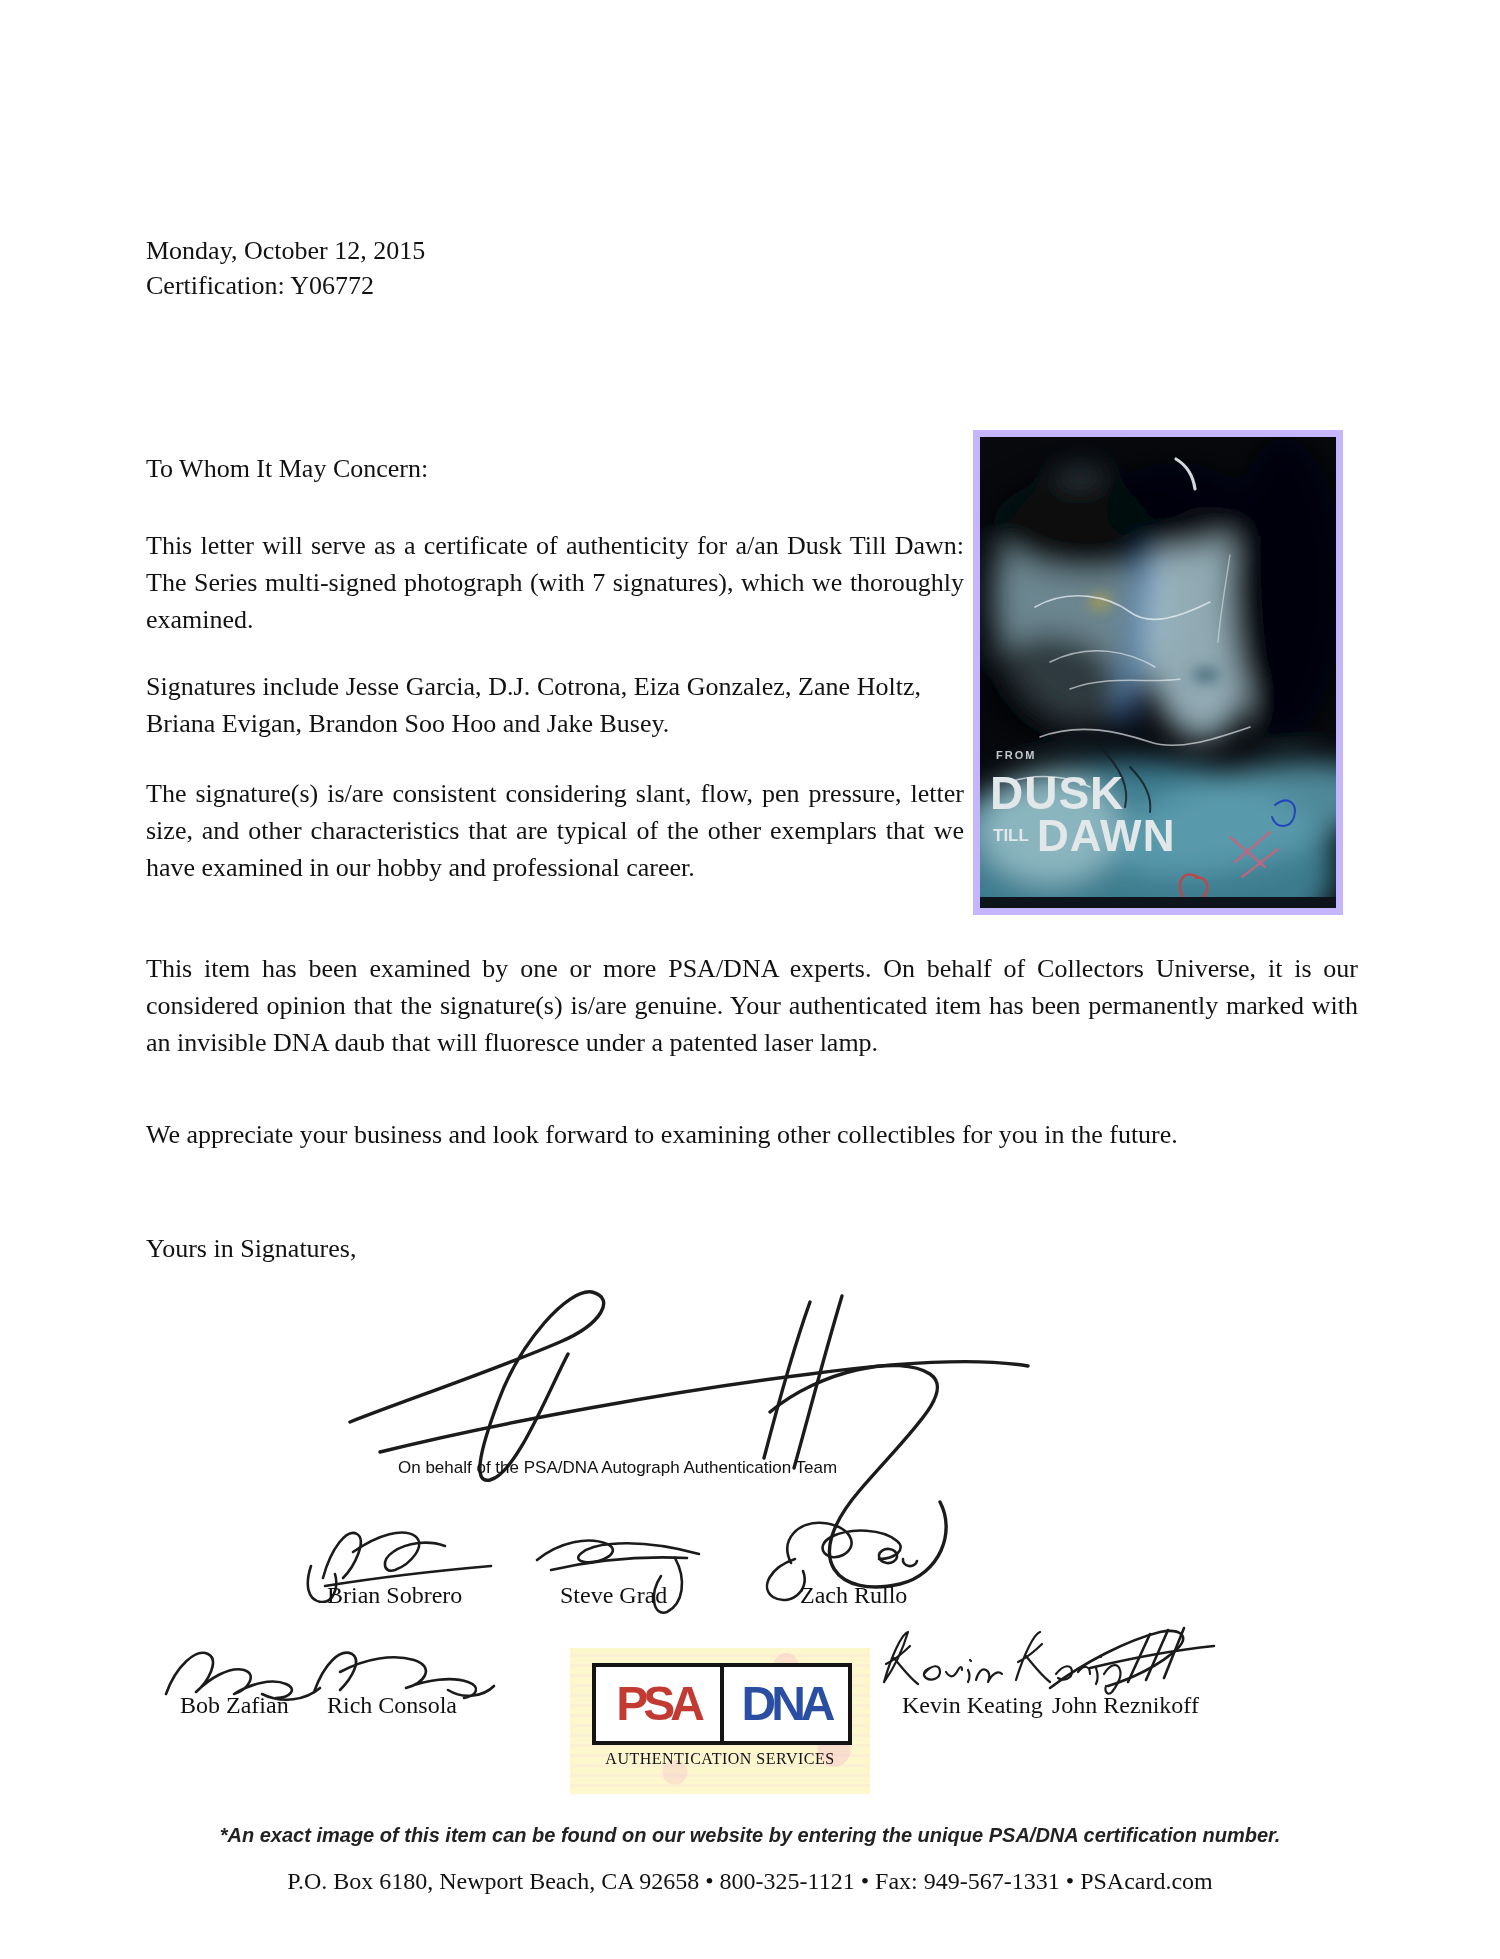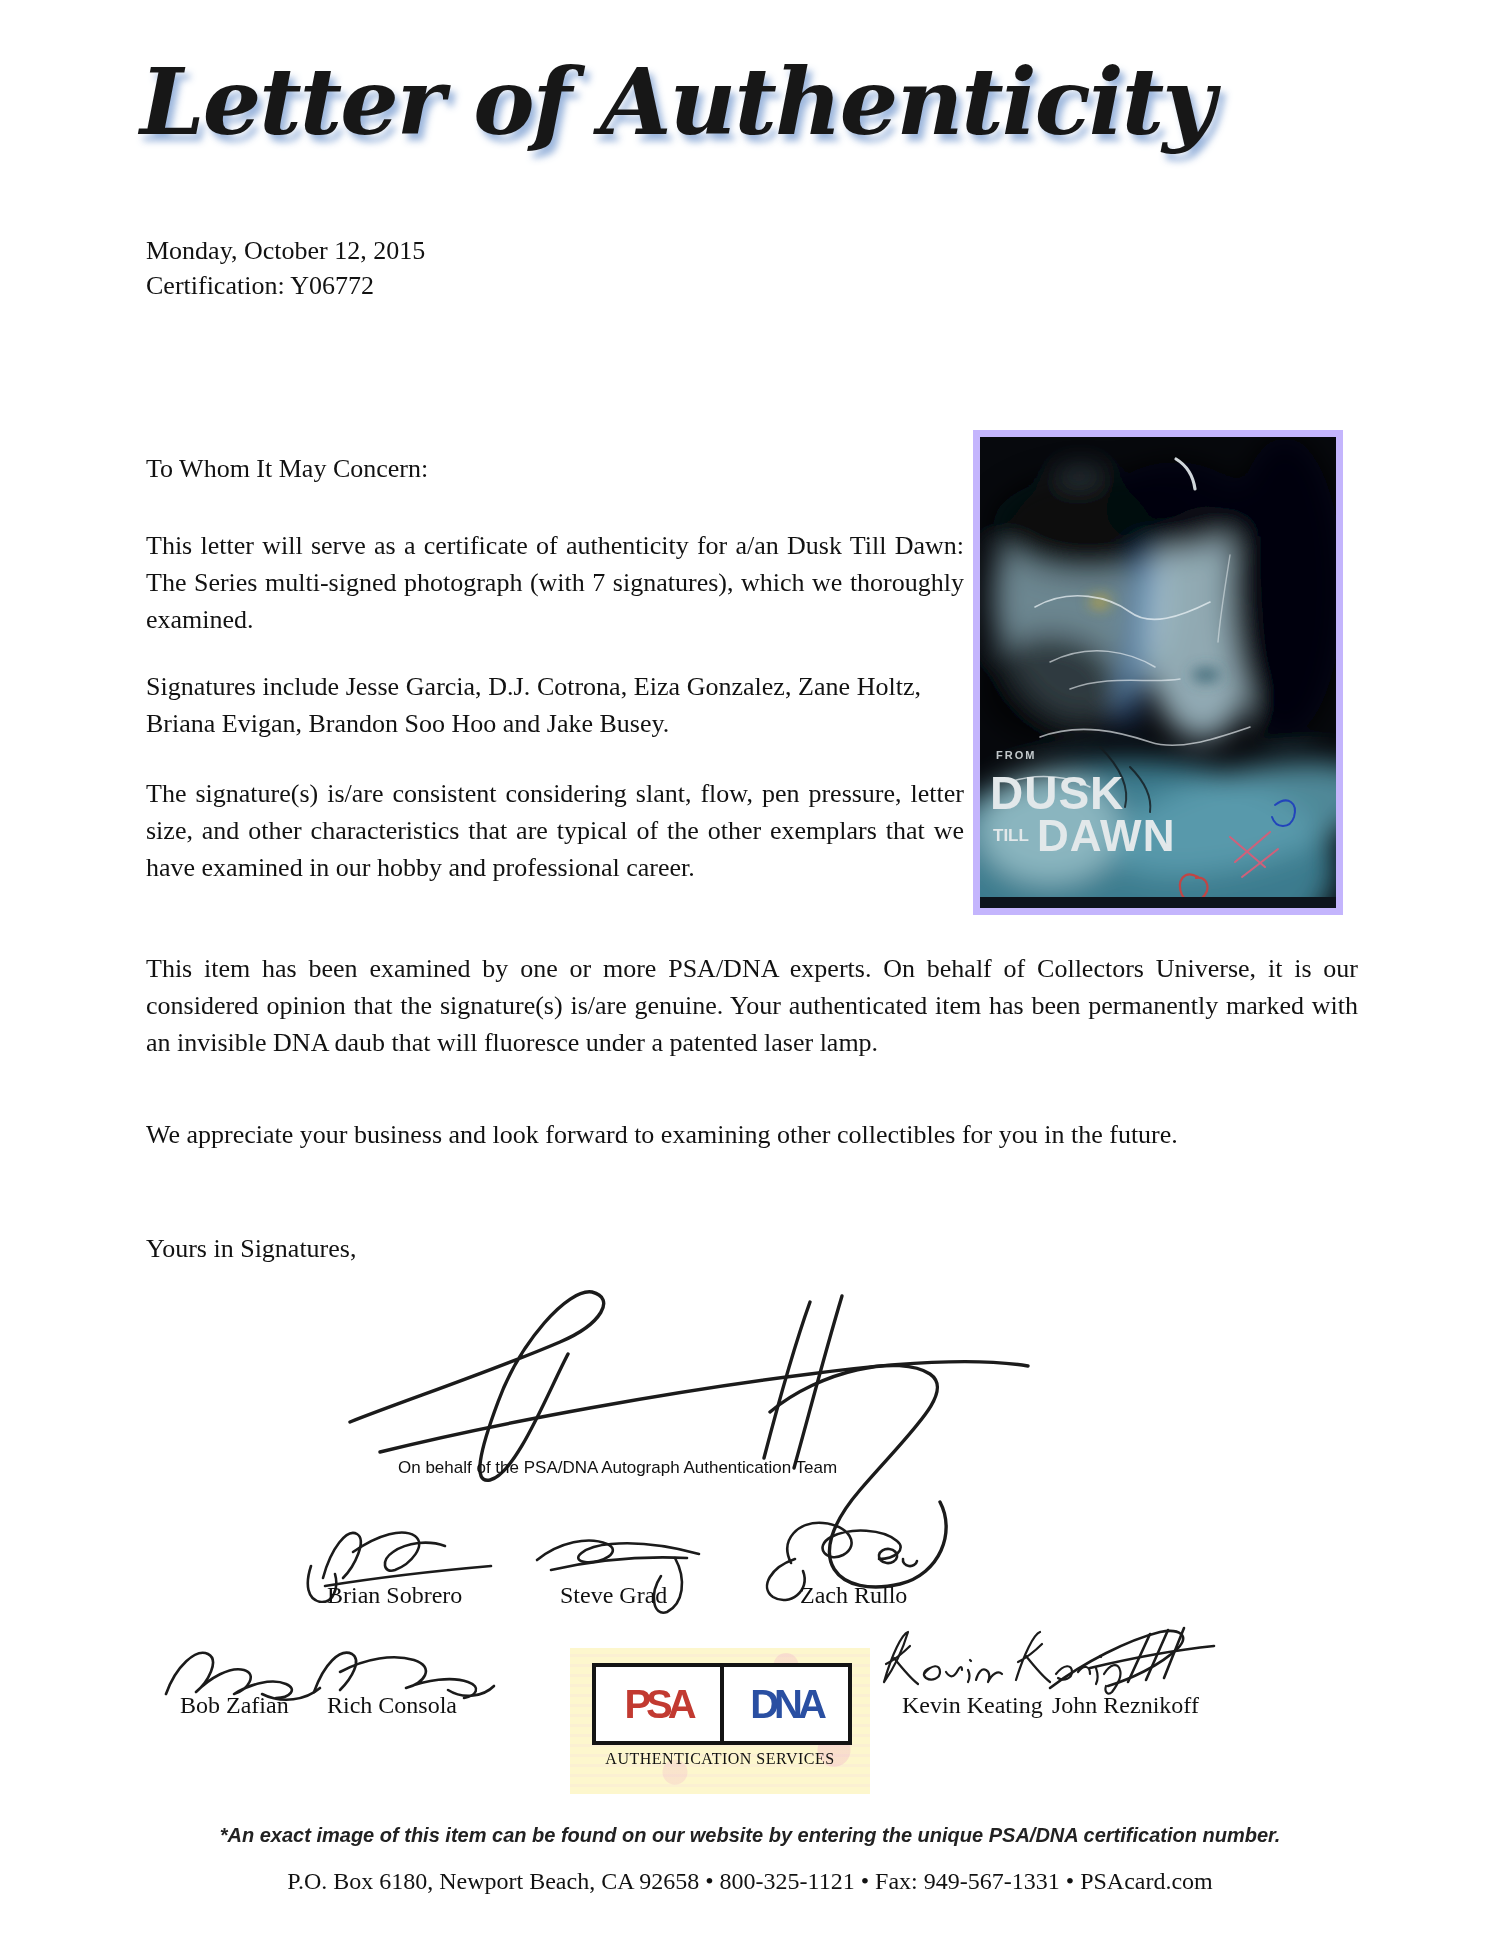--- a/index.html
+++ b/index.html
@@ -71,21 +71,21 @@
       repeating-linear-gradient(0deg,#fdf7cd 0 7px,#fbf0d2 7px 10px);
   }
   .psa-logo .box{
     position:absolute;left:22px;top:15px;width:252px;height:74px;
     background:#fff;border:4px solid #141414;
     display:flex;align-items:stretch;
   }
   .psa-logo .half{
     flex:1;display:flex;align-items:center;justify-content:center;
     font-family:"Liberation Sans", sans-serif;
-    font-weight:bold;font-size:40px;letter-spacing:-5px;line-height:1;
+    font-weight:bold;font-size:48px;letter-spacing:-5px;line-height:1;
   }
   .psa-logo .half.psa{color:#c23a31;}
   .psa-logo .half.dna{color:#2a4fa2;border-left:4px solid #141414;}
   .psa-logo .services{
     position:absolute;left:0;right:0;top:102px;text-align:center;
     font-family:Liberation Serif, serif;
     font-size:16px;letter-spacing:0.5px;color:#111;
   }
   
   .disclaimer{
@@ -100,21 +100,20 @@
     font-size:24px;color:#121212;
   }
   
   .poster-title{font-family:"Liberation Sans", sans-serif;font-weight:bold;fill:#e2e8ea;}
 </style>
 </head>
 <body>
 
 <div class="page">
 
-  <div class="loa-title">Letter of Authenticity</div>
 
   <div class="meta">
     <div>Monday, October 12, 2015</div>
     <div>Certification: Y06772</div>
   </div>
 
   <div class="para salutation">To Whom It May Concern:</div>
   <div class="para p1">This letter will serve as a certificate of authenticity for a/an Dusk Till Dawn:  The Series multi-signed photograph (with 7 signatures), which we thoroughly examined.</div>
   <div class="para p2">Signatures include Jesse Garcia, D.J. Cotrona, Eiza Gonzalez, Zane Holtz, Briana Evigan, Brandon Soo Hoo and Jake Busey.</div>
   <div class="para p3">The signature(s) is/are consistent considering slant, flow, pen pressure, letter size, and other characteristics that are typical of the other exemplars that we have examined in our hobby and professional career.</div>

